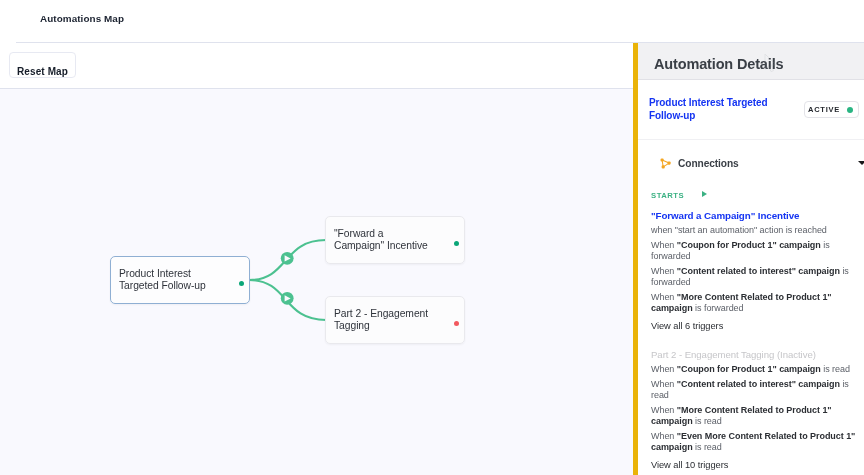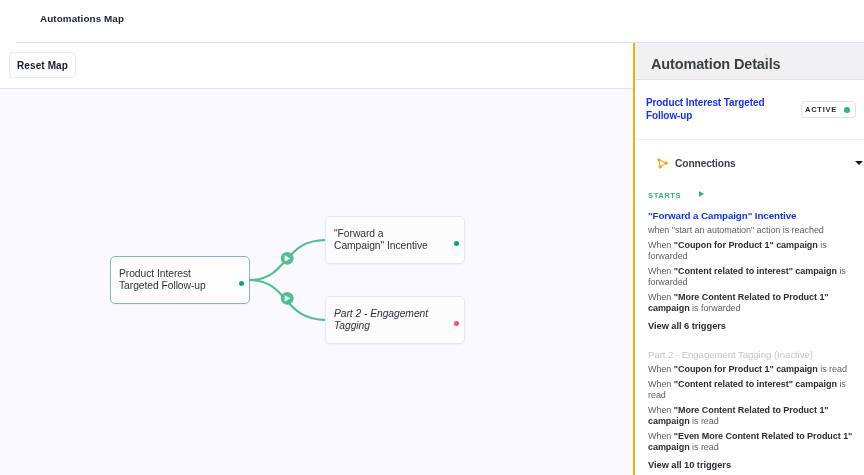--- a/index.html
+++ b/index.html
@@ -5,30 +5,30 @@
   * { box-sizing: border-box; margin:0; padding:0; }
   html,body { width:864px; height:475px; overflow:hidden; }
   body { font-family:"Liberation Sans", sans-serif; background:rgba(255,255,255,0.996); color:#1f2532; -webkit-font-smoothing:antialiased; }
   .app { position:relative; width:864px; height:475px; transform:translateZ(0); }
 
   .cursor { position:absolute; left:764px; top:53px; opacity:.18; pointer-events:none; }
   .topbar { position:absolute; left:16px; top:0; width:864px; height:43px; background:rgba(255,255,255,0.996); border-bottom:1px solid #dfe2ed; }
   .topbar-title { position:absolute; left:24px; top:13px; font-size:9.9px; font-weight:700; color:#1b2230; letter-spacing:.08px;}
 
   .toolbar { position:absolute; left:0; top:43px; width:633px; height:46px; background:rgba(255,255,255,0.996); border-bottom:1px solid #dfe2ed; }
-  .reset-btn { position:absolute; left:9px; top:52px; width:67px; height:26px; border:1px solid #e7e9f2; border-radius:4px; background:rgba(255,255,255,0.996); font-size:10px; font-weight:700; color:#161d29; cursor:pointer; letter-spacing:.12px; display:flex; align-items:center; justify-content:center;}
+  .reset-btn { position:absolute; left:9px; top:52px; width:67px; height:26px; border:1px solid #e7e9f2; border-radius:4px; background:rgba(255,255,255,0.996); font-size:10px; font-weight:700; color:#161d29; cursor:pointer; letter-spacing:.12px; display:flex; align-items:flex-end; justify-content:center;}
 
   .map { position:absolute; left:0; top:89px; width:633px; height:386px; background:rgba(249,249,254,0.996); overflow:hidden;}
   .edges { position:absolute; left:0; top:0; }
   .node { position:absolute; width:140px; height:48px; background:rgba(252,252,253,0.996); border:1px solid #e9e9ed; border-radius:5px; box-shadow:0 1px 2px rgba(30,30,60,0.05); }
   .node.sel { background:rgba(253,253,254,0.996); border:1px solid #8fafd3; box-shadow:0 1px 2px rgba(30,30,60,0.05); }
   .node-label { position:absolute; left:8px; top:11.4px; width:101px; font-size:10.3px; line-height:11.7px; color:#2f333b; letter-spacing:-.05px;}
   .node-dot { position:absolute; width:5.2px; height:5.2px; border-radius:50%; right:4.8px; top:50%; margin-top:0.8px; }
 
-  .panel { position:absolute; left:633px; top:43px; width:231px; height:432px; background:rgba(255,255,255,0.996); border-left:2px solid #eab308;}
+  .panel { position:absolute; left:633px; top:43px; width:231px; height:432px; background:rgba(255,255,255,0.996); border-left:5px solid #eab308;}
   .panel-head { position:absolute; left:0; top:0; width:231px; height:37px; background:rgba(241,241,243,0.996); border-bottom:1px solid #e1e1e6;}
   .panel-head-title { position:absolute; left:16px; top:13px; font-size:14.5px; font-weight:700; color:#3a3f46; letter-spacing:-.15px;}
 
   .panel-title-row { left:0; top:37px; width:231px; height:60px; border-bottom:1px solid #f0f0f3;}
   .auto-title, .badge, .conn-row, .sect, .panel-title-row { position:absolute; }
   .auto-title { left:11px; top:54px; width:131px; font-size:10px; font-weight:700; color:#1434f2; line-height:12.8px; letter-spacing:-.1px;}
   .badge { left:166px; top:58px; width:55px; border:1px solid #e3e3e8; border-radius:4px; height:17px; background:rgba(255,255,255,0.996);padding-left:32px;}
   .badge-text { position:absolute; left:3px; top:4px; font-size:7.5px; font-weight:700; letter-spacing:.75px; color:#24272d; line-height:8px;}
   .badge-dot { position:absolute; right:5.5px; top:5px; width:6px; height:6px; border-radius:50%; background:rgba(42,181,131,0.996);}
 
@@ -36,21 +36,21 @@
   .conn-icon { display:flex; align-items:center; width:11px; position:relative; top:0px; left:1px;}
   .conn-label { font-size:10.2px; font-weight:700; color:#3a3f46; margin-left:8px; letter-spacing:-.1px;}
   .caret { position:absolute; right:11px; top:18px; width:0;height:0;border-left:4px solid transparent;border-right:4px solid transparent;border-top:4.5px solid #18181a;}
 
   .sect { left:13px; top:146.8px; width:208px;}
   .starts { font-size:7.7px; font-weight:700; letter-spacing:.5px; color:#3bb183; display:flex; align-items:baseline; gap:18px; height:11px; line-height:11px;}
   .starts-tri { width:0;height:0;border-top:3.2px solid transparent;border-bottom:3.2px solid transparent;border-left:5.6px solid #3bb183; position:relative; top:-0.8px;}
   .tr-title { font-size:9.8px; font-weight:700; color:#1434f2; line-height:11.2px; margin-top:8.8px; letter-spacing:-.1px;}
   .tr-line { font-size:9px; line-height:11.2px; color:#5d6169; margin-top:3.8px; letter-spacing:-.05px;}
   .tr-line b { color:#2b2e33; font-weight:700;}
-  .tr-more { font-size:9.3px; font-weight:700; color:#2b2e33; line-height:11.2px; margin-top:6.4px; letter-spacing:-.05px;}
+  .tr-more { font-size:9.3px; font-weight:400; color:#2b2e33; line-height:11.2px; margin-top:6.4px; letter-spacing:-.05px;}
   .grp-title { font-size:9.6px; color:#c6c6c9; line-height:11.2px; margin-top:16.7px; letter-spacing:-.05px;}
 </style>
 </head>
 <body>
 
 <div class="app">
 
   <div class="topbar">
     <div class="topbar-title">Automations Map</div>
   </div>
@@ -74,21 +74,21 @@
       </g>
     </svg>
     <div class="node sel" style="left:110px; top:167px;">
       <div class="node-label">Product Interest Targeted Follow-up</div>
       <span class="node-dot" style="background: rgb(11, 166, 120);"></span>
     </div>
     <div class="node" style="left:325px; top:127px;">
       <div class="node-label">"Forward a Campaign" Incentive</div>
       <span class="node-dot" style="background: rgb(11, 166, 120);"></span>
     </div>
-    <div class="node" style="left:325px; top:207px;font-style:italic;">
+    <div class="node" style="left:325px; top:207px;">
       <div class="node-label">Part 2 - Engagement Tagging</div>
       <span class="node-dot" style="background: rgb(242, 89, 95);"></span>
     </div>
   </div>
 
   <div class="panel">
     <div class="panel-head">
       <div class="panel-head-title">Automation Details</div>
     </div>
 

